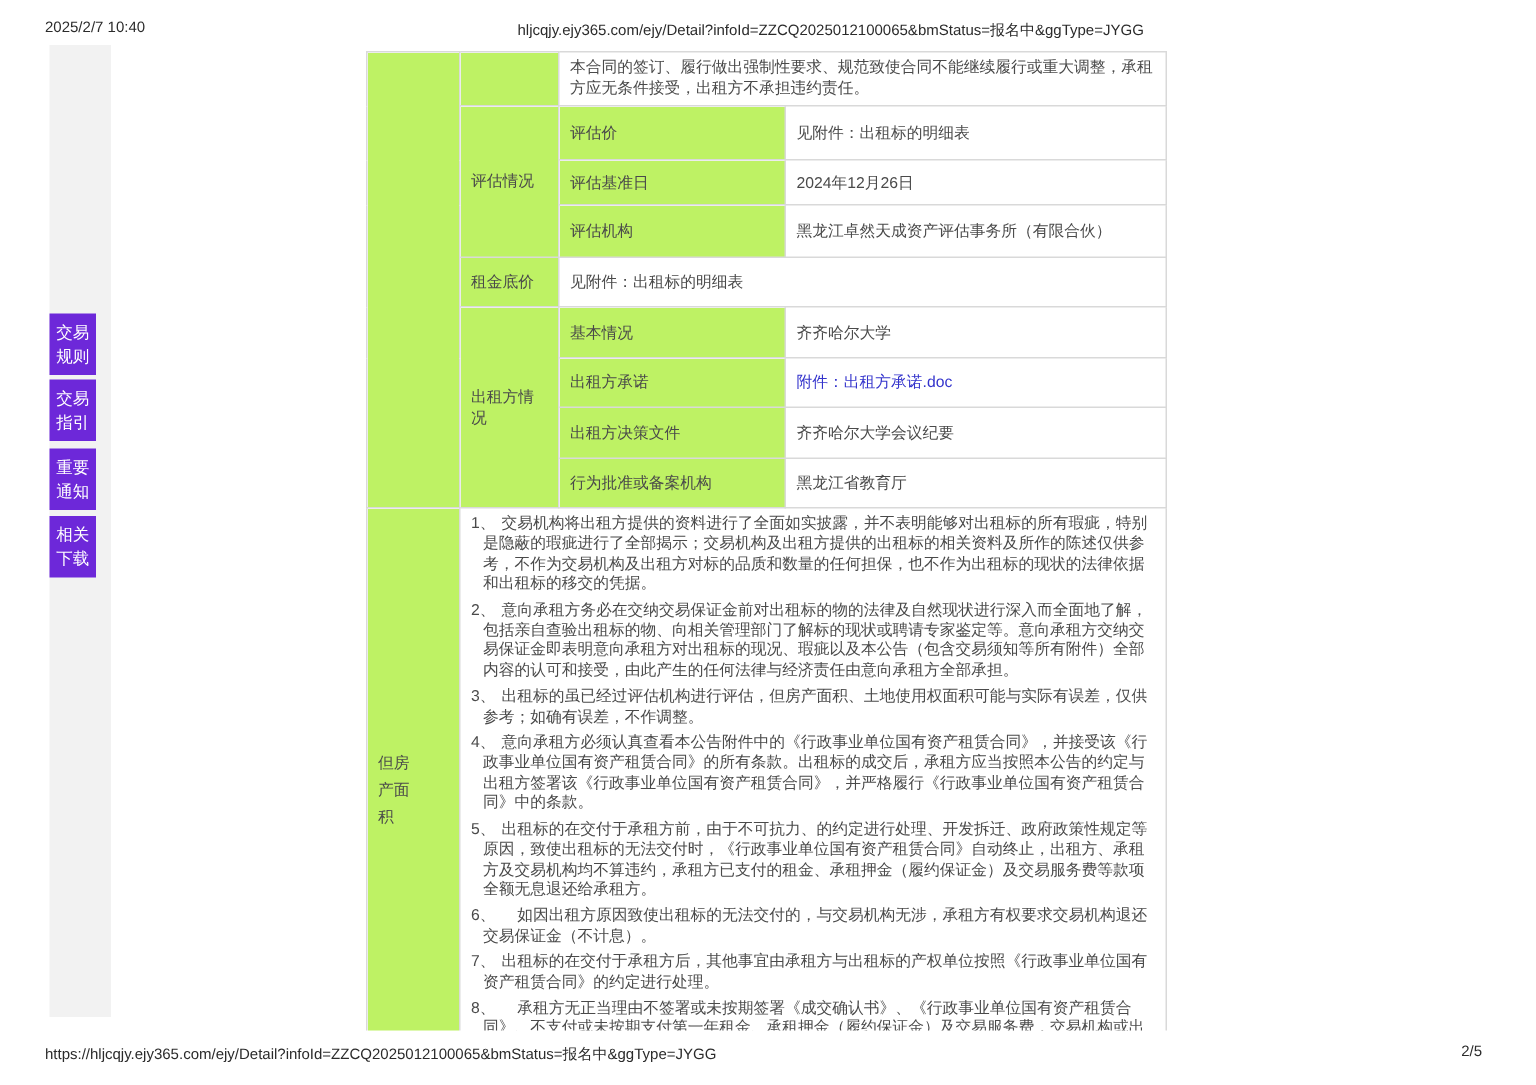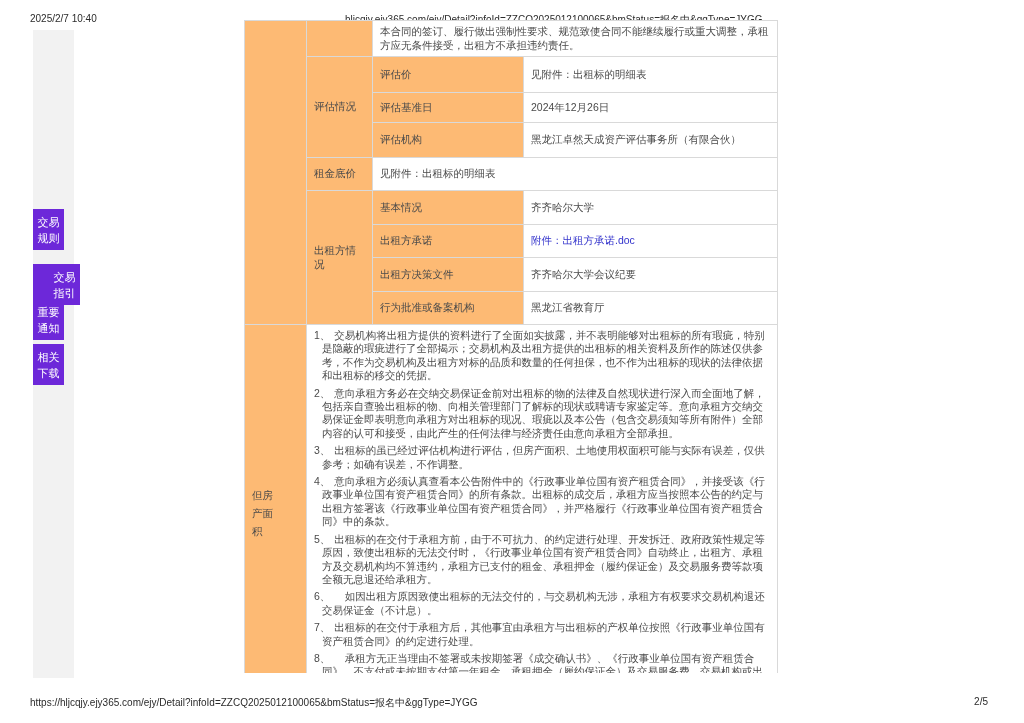--- a/index.html
+++ b/index.html
@@ -15,26 +15,26 @@
   
   .side-strip{position:absolute;left:33px;top:30px;width:41px;height:648px;background:#f2f2f2;}
   .side-tab{
     position:absolute;left:33px;width:31px;height:41px;background:#6d28d9;color:#ffffff;
     display:flex;align-items:center;justify-content:center;cursor:pointer;
   }
   .side-tab span{
     display:inline-block;width:24px;font-size:11px;line-height:16px;text-align:center;
     word-break:break-all;
   }
-  .tab1{top:209px;} .tab2{top:264px;padding-left:16px;} .tab3{top:299px;} .tab4{top:344px;}
+  .tab1{top:209px;} .tab2{top:253px;} .tab3{top:299px;} .tab4{top:344px;}
   
-  .table-clip{position:absolute;left:244px;top:20px;width:536px;height:653px;overflow:hidden;}
+  .table-clip{position:absolute;left:244px;top:34px;width:536px;height:653px;overflow:hidden;}
   table.detail{border-collapse:collapse;table-layout:fixed;width:533px;font-size:10.5px;color:#4a4a4a;}
   table.detail td{border:1px solid #d9d9d9;padding:4px 7px;vertical-align:middle;overflow:hidden;}
-  td.lbl{background:#fdba74;margin-left:42px;}
+  td.lbl{background:#bef264;margin-left:42px;}
   td.val{background:#ffffff;}
   td.cont{line-height:13.5px;padding-top:3px;padding-bottom:3px;}
   tr.last td{border-bottom:none;}
   td.notice-lbl{vertical-align:top;padding-top:7px;padding-left:6px;}
   td.notice-lbl span{display:inline-block;width:22px;word-break:break-all;line-height:18px;}
   td.notice-cell{vertical-align:top;padding:7px 8px 0 4px;}
   .notice-item{line-height:13.4px;margin-bottom:4px;padding-left:8px;text-indent:-8px;}
   .notice-item .num{margin-right:4px;}
   .notice-item b{font-weight:normal;}
   a.doc-link{color:#3333cc;text-decoration:none;cursor:pointer;}

